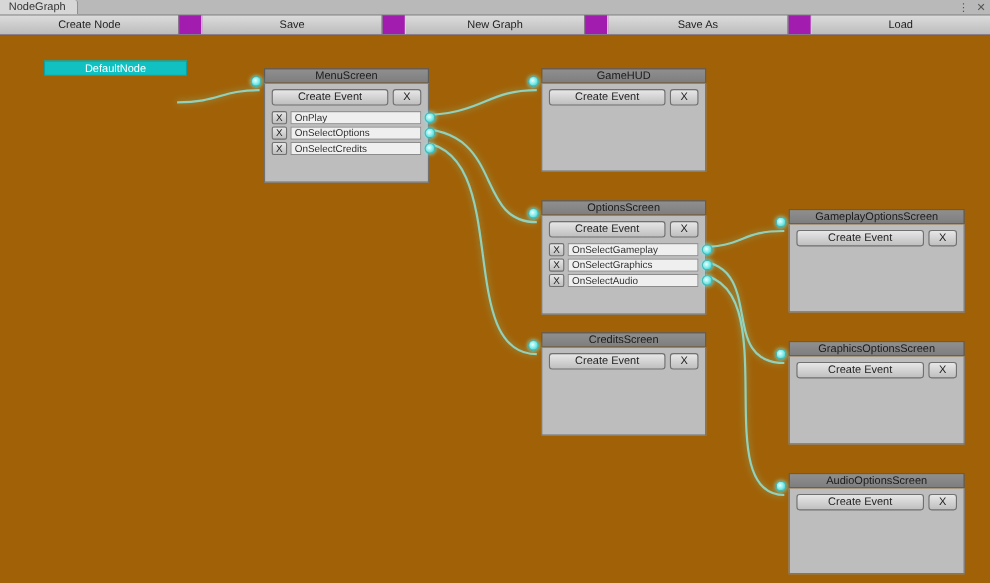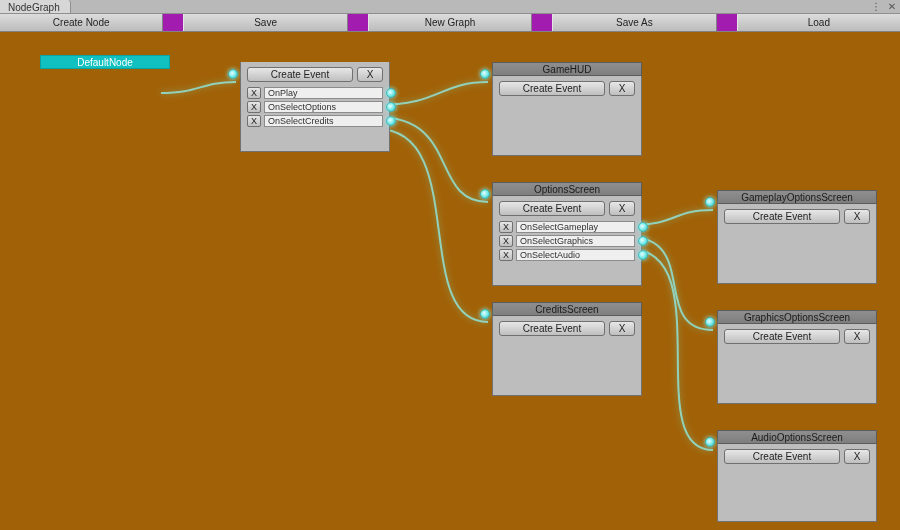--- a/index.html
+++ b/index.html
@@ -18,21 +18,21 @@
     background: #b9b9b9;
     display: flex; align-items: stretch;
     border-bottom: 1px solid #8f8f8f;
   }
   .titlebar-tab {
     background: #d7d7d7;
     padding: 1px 10px 0 8px;
     font-size: 10px;
     border-right: 1px solid #8f8f8f;
     border-top-right-radius: 3px;
-    display: flex; align-items: center;
+    display: flex; align-items: flex-start;
     color: #333;
   }
   .titlebar-spacer { flex: 1; }
   .titlebar-ctrl {
     width: 16px; display: flex; align-items: center; justify-content: center;
     color: #555; font-size: 10px; cursor: default;
   }
 
   
   .toolbar {
@@ -201,20 +201,21 @@
     <path d="M 629 205 C 700 205, 650 298, 713 298"></path>
 
     <path d="M 629 217 C 720 217, 640 418, 713 418"></path>
   </svg>
 
   <div class="node teal" style="left:40px;top:23px;width:130px;">
     <div class="header">DefaultNode</div>
   </div>
 
   <div class="node" style="left:240px;top:30px;width:150px;">
+    <div class="header">MenuScreen</div>
     <div class="body" style="min-height:90px;">
       <div class="bodyport" style="left:-12px;top:7px;"></div>
       <div class="btnrow">
         <div class="btn create">Create Event</div>
         <div class="btn x">X</div>
       </div>
       <div class="eventrow">
         <div class="del">X</div>
         <div class="label">OnPlay</div>
         <div class="port out"></div>

